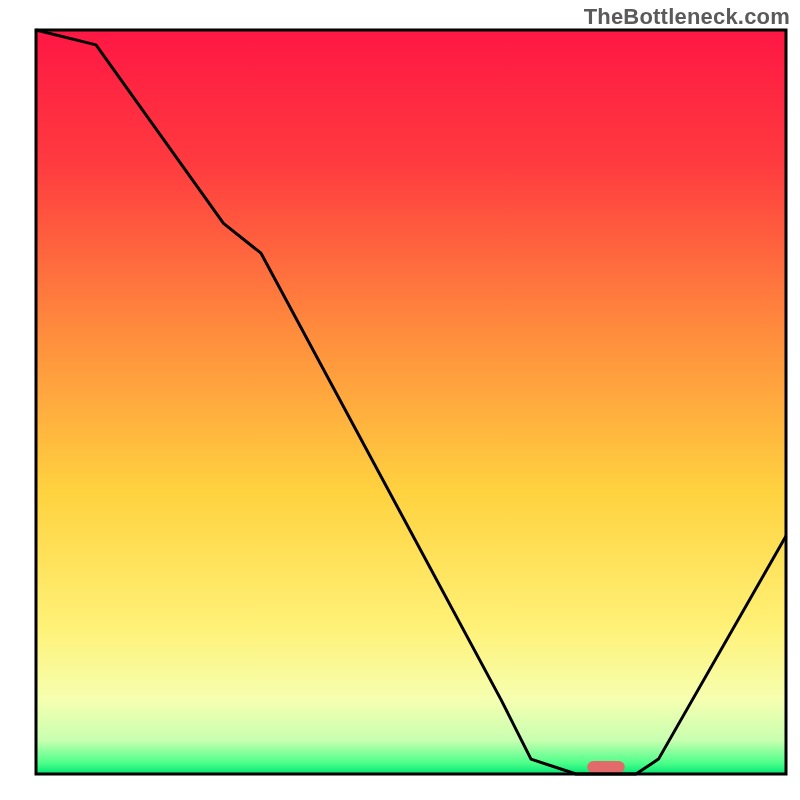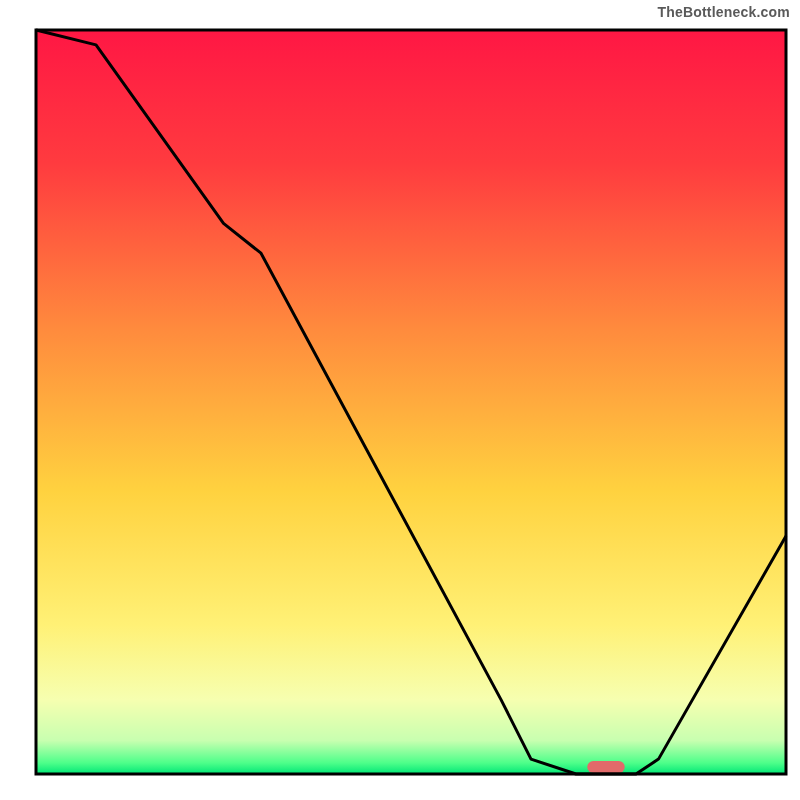--- a/index.html
+++ b/index.html
@@ -12,21 +12,21 @@
   }
   .container {
     position: relative;
     width: 800px;
     height: 800px;
   }
   .watermark {
     position: absolute;
     top: 4px;
     right: 10px;
-    font-size: 14px;
+    font-size: 22px;
     font-weight: 600;
     color: #5a5a5a;
     letter-spacing: 0.2px;
   }
   svg.plot {
     position: absolute;
     left: 0;
     top: 0;
   }
 </style>

